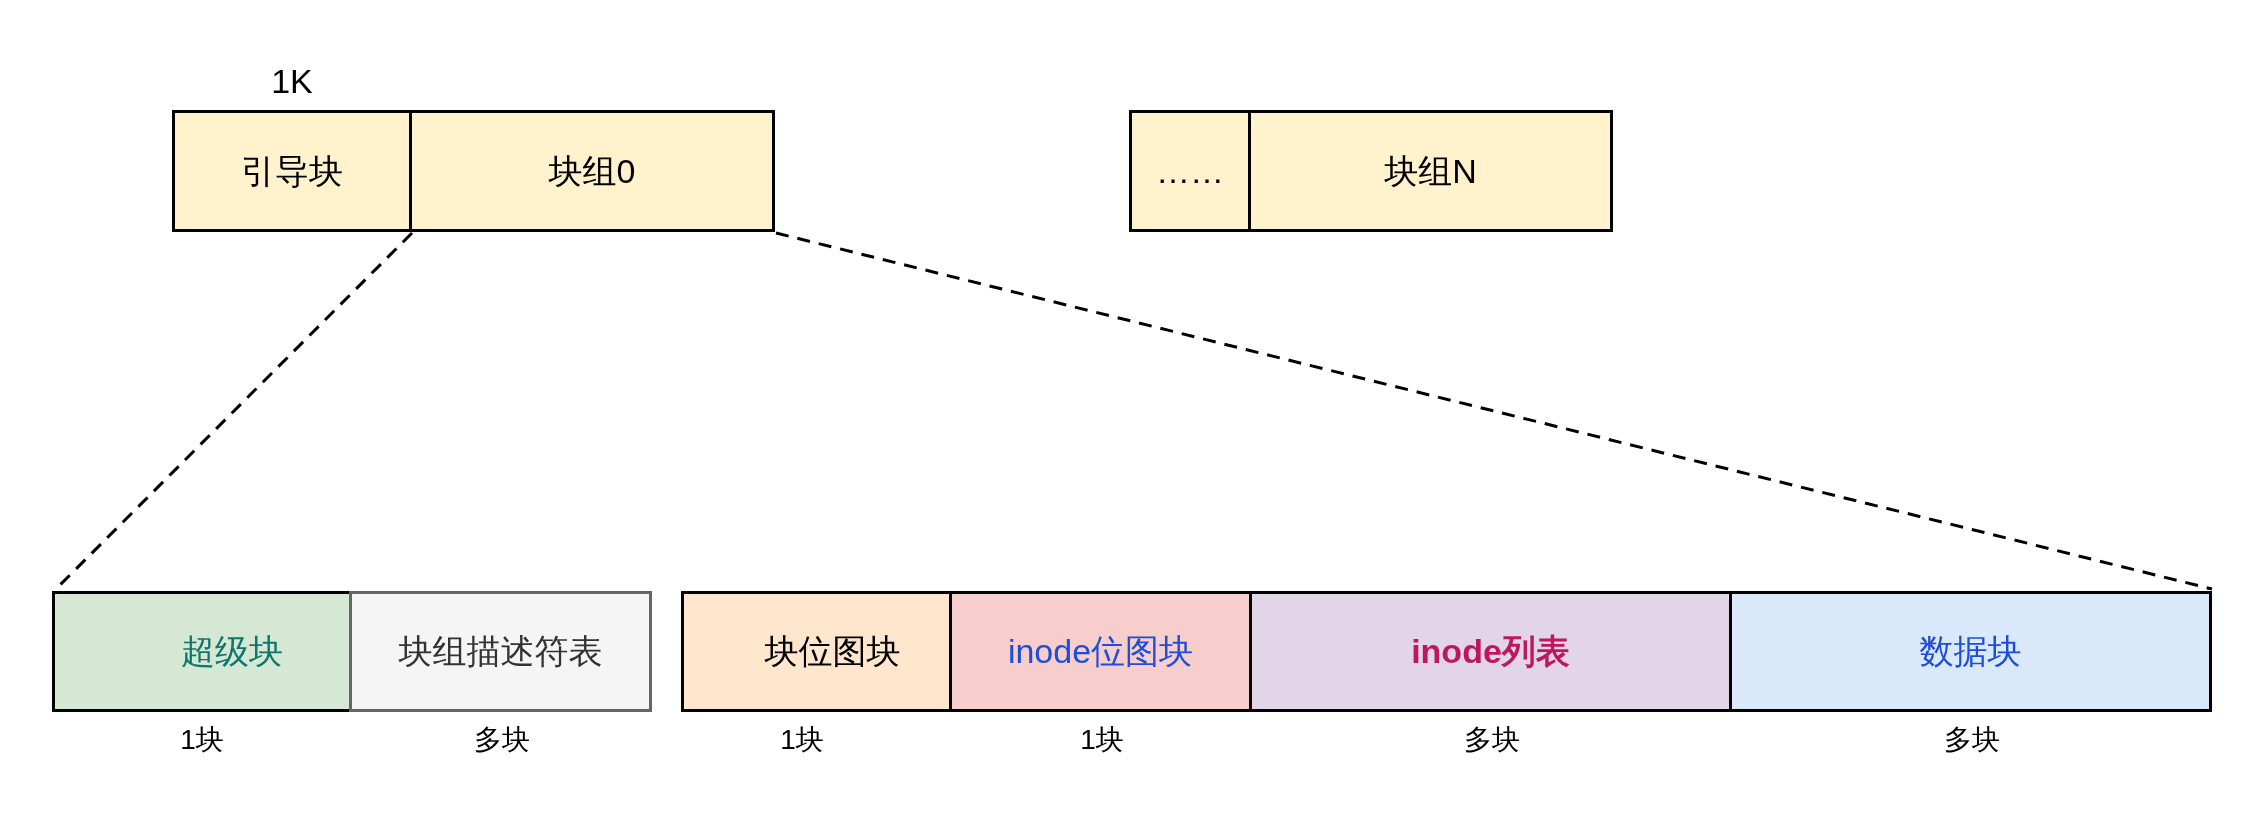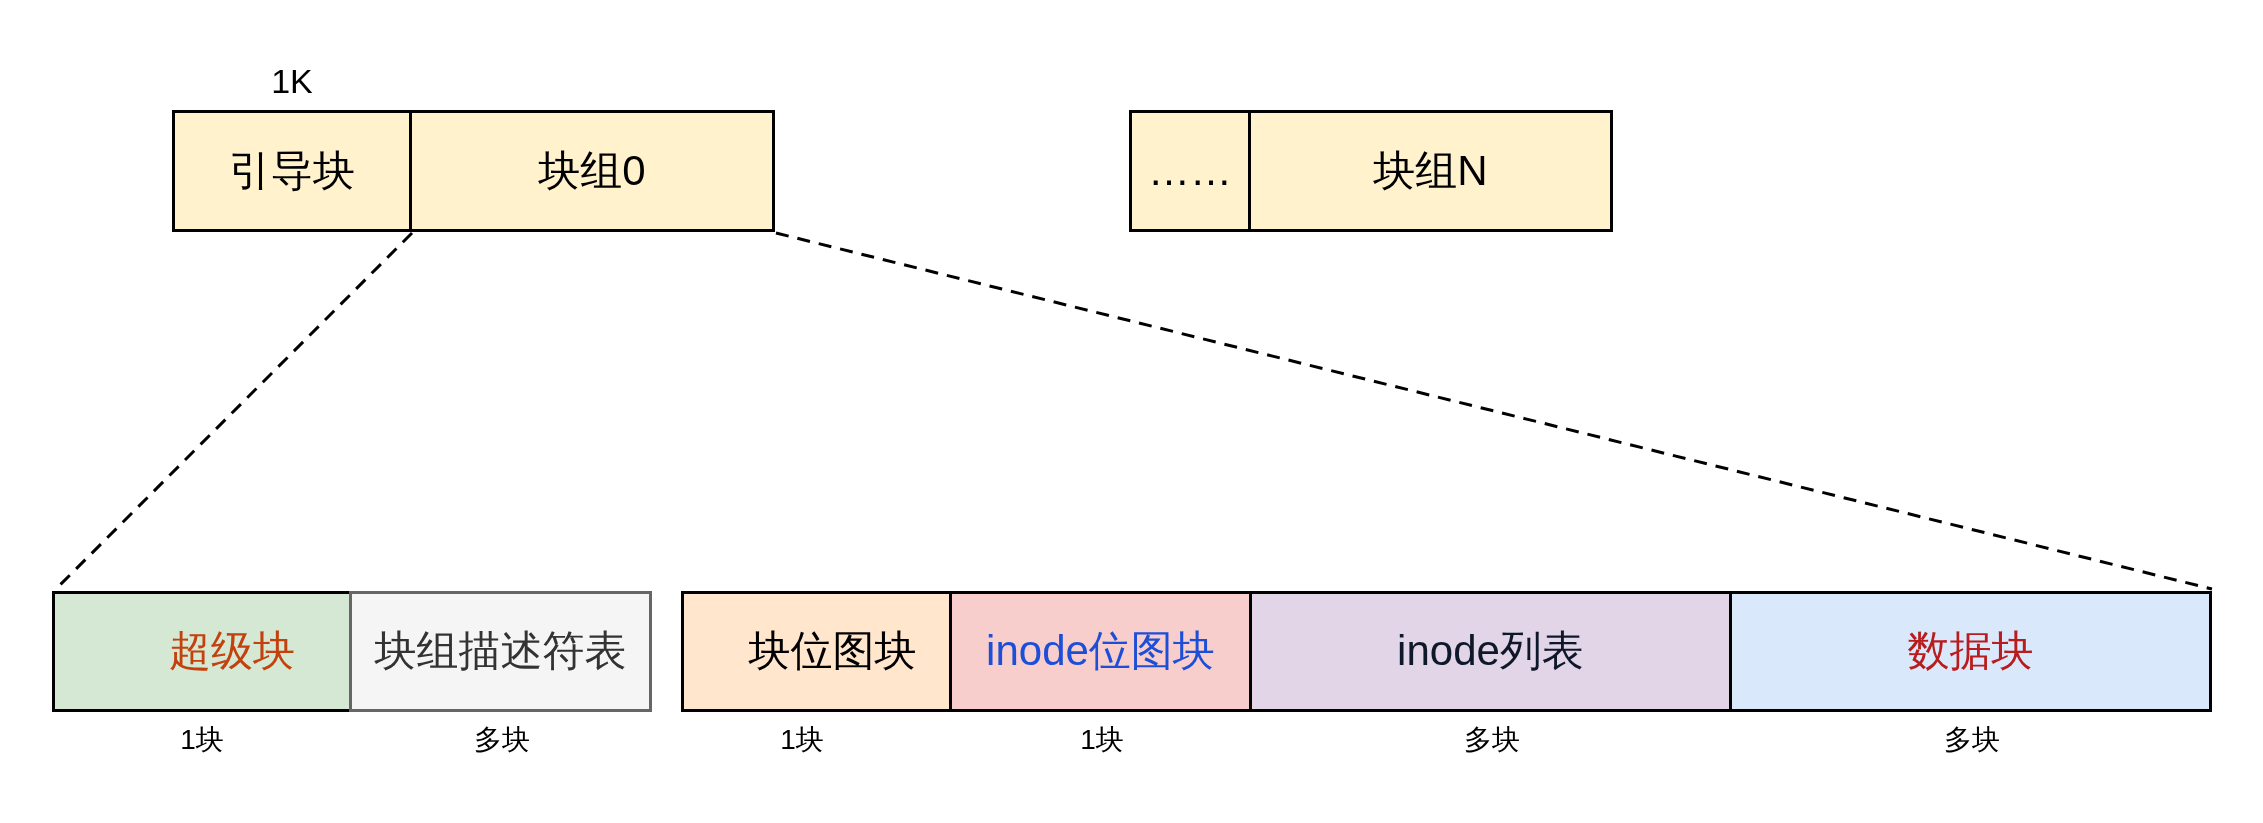--- a/index.html
+++ b/index.html
@@ -24,21 +24,21 @@
     height: 823px;
     pointer-events: none;
   }
   .cell {
     position: absolute;
     box-sizing: border-box;
     border: 3px solid #f97316;
     display: flex;
     align-items: center;
     justify-content: center;
-    font-size: 42px;
+    font-size: 34px;
     line-height: 1.2;
     white-space: nowrap;
     text-align: center;
   }
   .disk-cell {
     top: 110px;
     height: 122px;
   }
   .group-cell {
     top: 591px;
@@ -85,36 +85,36 @@
   <div class="cell disk-cell" style="left: 409px; width: 366px; background-color: rgb(255, 242, 204); border-color: rgb(0, 0, 0); text-align: center;">
     <span>块组0</span>
   </div>
   <div class="cell disk-cell" style="left: 1129px; width: 122px; background-color: rgb(255, 242, 204); border-color: rgb(0, 0, 0);">
     <span>……</span>
   </div>
   <div class="cell disk-cell" style="left: 1248px; width: 365px; background-color: rgb(255, 242, 204); border-color: rgb(0, 0, 0);">
     <span>块组N</span>
   </div>
 
-  <div class="cell group-cell" style="left: 52px; width: 360px; background-color: rgb(213, 232, 212); border-color: rgb(0, 0, 0); color: #c2410c;">
+  <div class="cell group-cell" style="left: 52px; width: 360px; background-color: rgb(213, 232, 212); border-color: rgb(0, 0, 0); color: #0f766e;">
     <span>超级块</span>
   </div>
   <div class="cell group-cell" style="left: 349px; width: 303px; background-color: rgb(245, 245, 245); border-color: rgb(102, 102, 102); color: rgb(51, 51, 51);">
     <span>块组描述符表</span>
   </div>
   <div class="cell group-cell" style="left: 649px; width: 303px; background-color: rgb(255, 230, 204); border-color: rgb(0, 0, 0); color: rgb(0, 0, 0); margin-left: 32px;">
     <span>块位图块</span>
   </div>
   <div class="cell group-cell" style="left: 949px; width: 303px; background-color: rgb(248, 206, 204); border-color: rgb(0, 0, 0); color: #1d4ed8;">
     <span>inode位图块</span>
   </div>
-  <div class="cell group-cell" style="left: 1249px; width: 483px; background-color: rgb(225, 213, 231); border-color: rgb(0, 0, 0); color: #0f172a;">
+  <div class="cell group-cell" style="left: 1249px; width: 483px; background-color: rgb(225, 213, 231); border-color: rgb(0, 0, 0); color: #be185d; font-weight: bold;">
     <span>inode列表</span>
   </div>
-  <div class="cell group-cell" style="left: 1729px; width: 483px; background-color: rgb(218, 232, 252); border-color: rgb(0, 0, 0); color: #b91c1c;">
+  <div class="cell group-cell" style="left: 1729px; width: 483px; background-color: rgb(218, 232, 252); border-color: rgb(0, 0, 0); color: #1d4ed8;">
     <span>数据块</span>
   </div>
 
   <div class="count-label" style="left:52px; width:300px;">1块</div>
   <div class="count-label" style="left:352px; width:300px;">多块</div>
   <div class="count-label" style="left:652px; width:300px;">1块</div>
   <div class="count-label" style="left:952px; width:300px;">1块</div>
   <div class="count-label" style="left:1252px; width:480px;">多块</div>
   <div class="count-label" style="left:1732px; width:480px;">多块</div>
 

